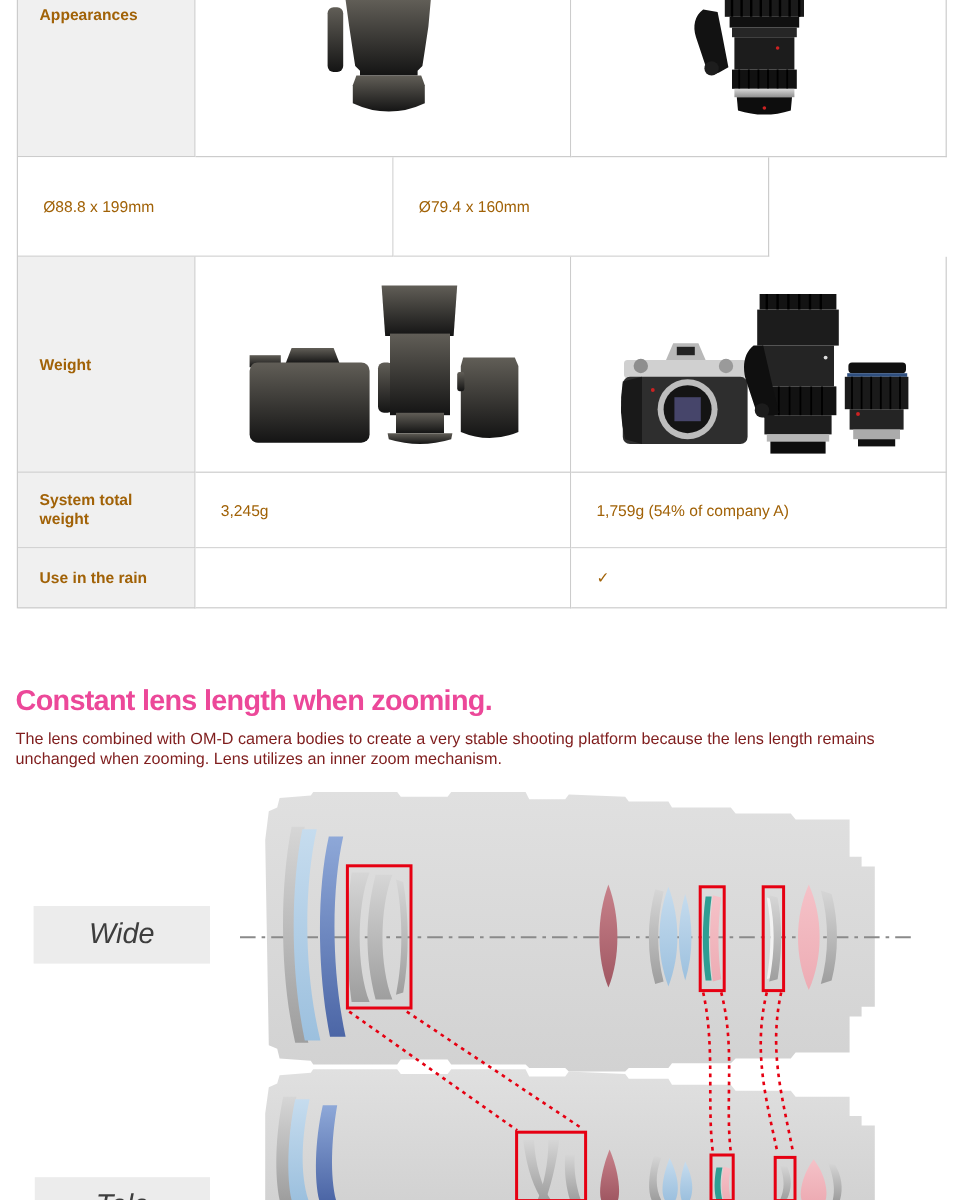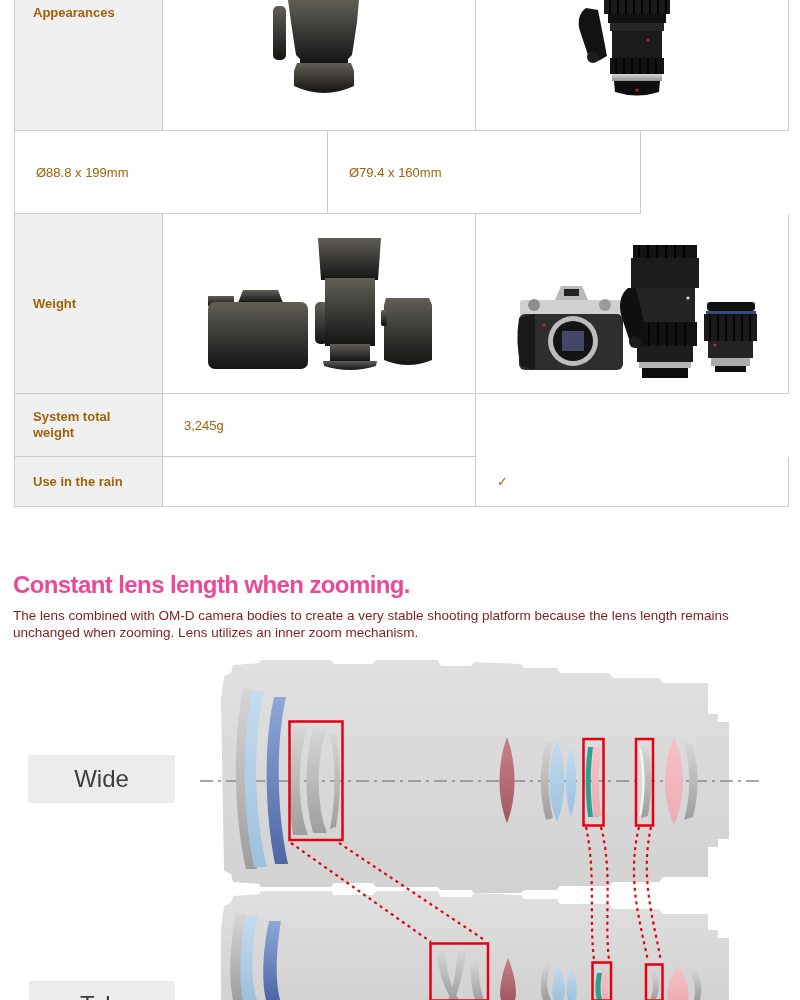--- a/index.html
+++ b/index.html
@@ -18,21 +18,21 @@
   .cell.img svg{position:absolute;left:0;top:0;}
   
   .sec-heading{position:absolute;left:13px;top:571px;margin:0;font-size:24px;font-weight:bold;
                color:#ec4899;letter-spacing:-0.6px;white-space:nowrap;}
   .sec-body{position:absolute;left:13px;top:608px;width:756px;margin:0;font-size:13.5px;
             line-height:16.5px;color:#7f1d1d;}
   
   .diagram{position:absolute;left:0;top:650px;width:800px;height:350px;}
   .diagram svg{position:absolute;left:0;top:0;}
   .dlabel{position:absolute;background:#ececec;display:flex;align-items:center;justify-content:center;
-          font-size:24px;color:#3d3d3d;}
+          font-size:24px;color:#3d3d3d;font-style:italic;}
   .dlabel.wide{left:28px;top:105px;width:147px;height:48px;}
   .dlabel.tele{left:29px;top:331px;width:146px;height:48px;}
 </style>
 </head>
 <body>
 
 <div class="page">
 
   <svg width="0" height="0" style="position:absolute" aria-hidden="true">
     <defs>
@@ -193,20 +193,21 @@
           <circle cx="239" cy="131" r="1.6" fill="#c22"></circle>
           <rect x="235" y="144" width="39" height="8" fill="#ababab"></rect>
           <rect x="239" y="152" width="31" height="6" fill="#111"></rect>
         </svg>
       </div>
     </div>
 
     <div class="trow" style="height:63px">
       <div class="cell label">System total weight</div>
       <div class="cell val">3,245g</div>
+      <div class="cell val">1,759g (54% of company A)</div>
     </div>
 
     <div class="trow" style="height:50px">
       <div class="cell label">Use in the rain</div>
       <div class="cell val"></div>
       <div class="cell val">✓</div>
     </div>
   </div>
 
   <h2 class="sec-heading">Constant lens length when zooming.</h2>

